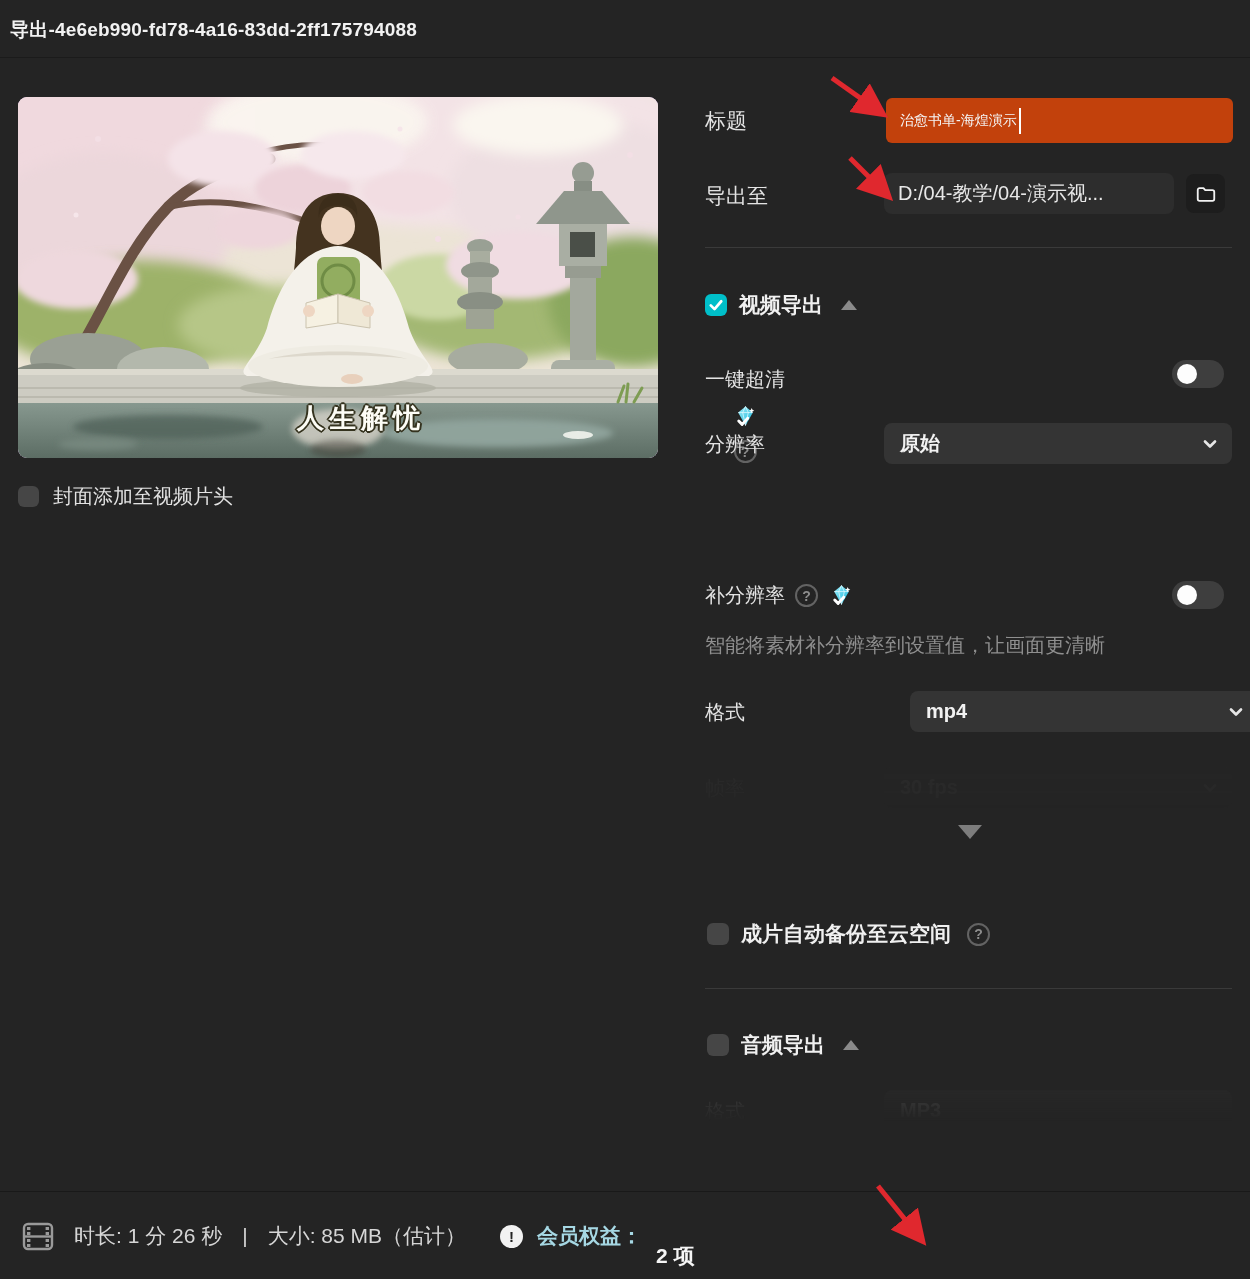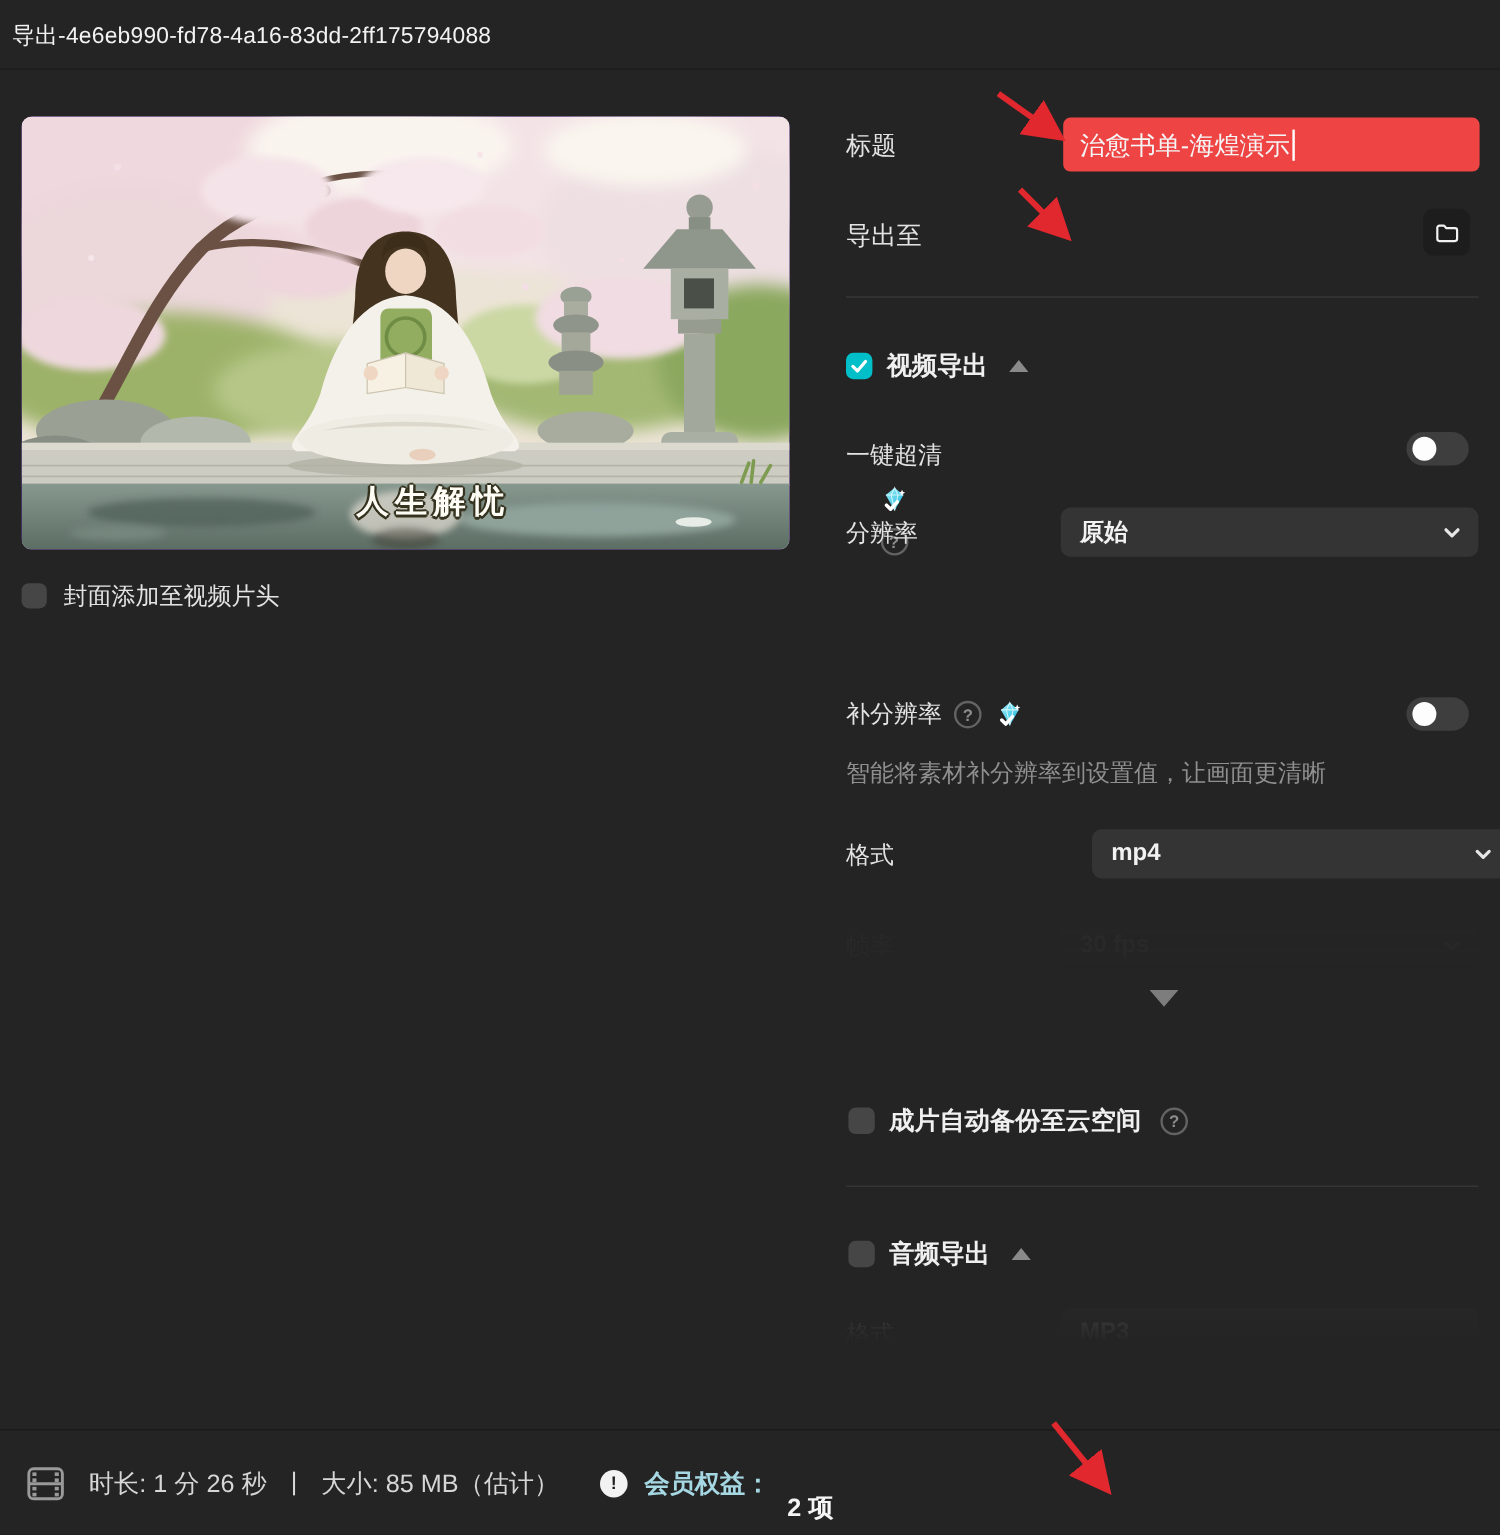--- a/index.html
+++ b/index.html
@@ -6,21 +6,21 @@
   html,body { background:#161616; }
   body { font-family:"Liberation Sans", "DejaVu Sans", sans-serif; }
   .dialog {
     position:relative; width:1250px; height:1279px; background:#242424;
     color:#e8e8e8; overflow:hidden; margin:0 auto;
   }
   
   .titlebar { position:absolute; left:0; top:0; width:100%; height:58px;
     border-bottom:1px solid #1b1b1b; }
   .titlebar .t { position:absolute; left:10px; top:17px; font-size:19px;
-    font-weight:normal; color:#f2f2f2; letter-spacing:.2px; }
+    font-weight:bold; color:#f2f2f2; letter-spacing:.2px; }
   
   .thumb { position:absolute; left:18px; top:97px; width:640px; height:361px;
     border-radius:9px; overflow:hidden; background:#4c1d95; }
   .thumb svg { display:block; width:100%; height:100%; }
   .caption { position:absolute; left:279px; top:303px; font-size:27px; font-weight:bold;
     color:#fdfdf6; letter-spacing:5px;
     text-shadow:-2px 0 0 #35331f, 2px 0 0 #35331f, 0 -2px 0 #35331f, 0 2px 0 #35331f,
       -1px -1px 0 #35331f, 1px 1px 0 #35331f, 1px -1px 0 #35331f, -1px 1px 0 #35331f; }
   .cover-row { position:absolute; left:18px; top:483px; display:flex; align-items:center; gap:14px; }
   
@@ -44,22 +44,22 @@
     font-size:14px; font-weight:bold; display:flex; align-items:center; justify-content:center; flex:0 0 auto; }
   .hint { position:absolute; font-size:20px; color:#8f8f8f; line-height:31px; width:505px; }
   .divider { position:absolute; height:1px; background:#3a3a3a; width:527px; left:705px; }
   .diamond { display:inline-block; }
   .row-abs { position:absolute; display:flex; align-items:center; gap:12px; }
   .faded { -webkit-mask-image:linear-gradient(to bottom, #000 25%, transparent 96%);
            mask-image:linear-gradient(to bottom, #000 25%, transparent 96%); }
   .faded2 { -webkit-mask-image:linear-gradient(to bottom, rgba(0,0,0,.5), transparent 85%);
             mask-image:linear-gradient(to bottom, rgba(0,0,0,.5), transparent 85%); }
   
-  .text-input { position:absolute; background:#ef4444; border-radius:6px; display:flex; align-items:center;
-    padding:0 14px; font-size:21px; color:#f5f5f5; }
+  .text-input { position:absolute; background:#c2410c; border-radius:6px; display:flex; align-items:center;
+    padding:0 14px; font-size:14px; color:#f5f5f5; }
   .caret { display:inline-block; width:2px; height:26px; background:#ffffff; margin-left:2px; }
   .path-input { position:absolute; background:#2d2d2d; border-radius:8px; display:flex; align-items:center;
     padding:0 14px; font-size:20px; color:#e8e8e8; }
   .folder-btn { position:absolute; width:39px; height:39px; background:#1d1d1d; border-radius:8px;
     display:flex; align-items:center; justify-content:center; }
   
   .footer { position:absolute; left:0; top:1191px; width:100%; height:88px; border-top:1px solid #191919;
     background:#242424; }
   .footer-left { position:absolute; left:22px; top:0; height:88px; display:flex; align-items:center; gap:20px;
     font-size:21px; color:#d6d6d6; }
@@ -191,20 +191,23 @@
     <div class="label">封面添加至视频片头</div>
   </div>
 
   <div class="label" style="position:absolute;left:705px;top:107px;font-size:21px;">标题</div>
   <div class="text-input" style="left:886px;top:98px;width:347px;height:45px;">
     <span>治愈书单-海煌演示</span>
       <span class="caret"></span>
   </div>
 
   <div class="label" style="position:absolute;left:705px;top:182px;font-size:21px;">导出至</div>
+  <div class="path-input" style="left:884px;top:173px;width:290px;height:41px;">
+    <span>D:/04-教学/04-演示视...</span>
+  </div>
   <div class="folder-btn" style="left:1186px;top:174px;">
     <svg width="22" height="22" viewBox="0 0 24 24" fill="none" stroke="#f2f2f2" stroke-width="2" stroke-linejoin="round">
       <path d="M3 7.5c0-1.1.9-2 2-2h4.2l2 2.3H19c1.1 0 2 .9 2 2v7.7c0 1.1-.9 2-2 2H5c-1.1 0-2-.9-2-2V7.5z"></path>
     </svg>
   </div>
 
   <div class="divider" style="top:247px;"></div>
 
   <div class="row-abs" style="left:705px;top:291px;">
     <div class="cb checked">

